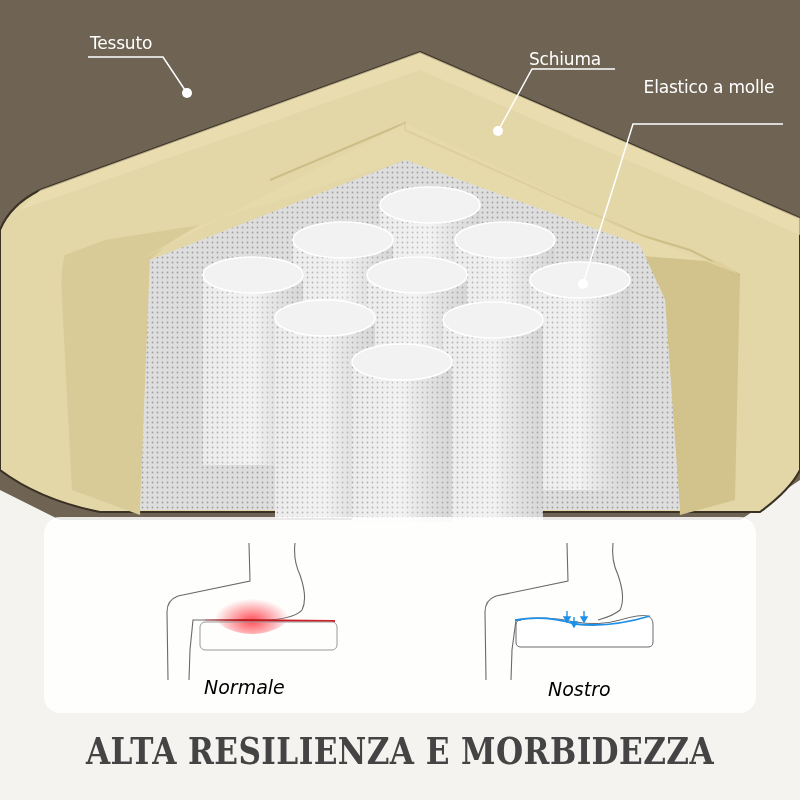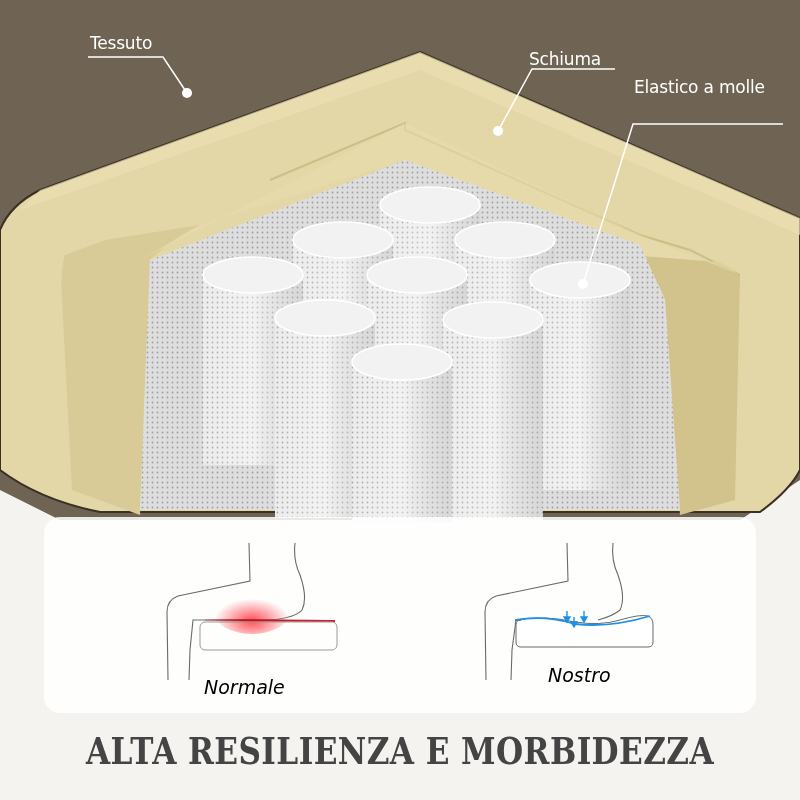--- a/index.html
+++ b/index.html
@@ -1,20 +1,20 @@
 <!DOCTYPE html>
 <html><head>
 <meta charset="utf-8">
 <style>
   html, body { margin: 0; padding: 0; }
   body { width: 800px; height: 800px; overflow: hidden; background: #f3f2ef; font-family: "DejaVu Sans", sans-serif; }
   .canvas { position: relative; width: 800px; height: 800px; overflow: hidden; background: #f4f3f0; text-decoration: underline; }
   .illustration { position: absolute; left: 0; top: 0; width: 800px; height: 800px; }
   .callout-label { position: absolute; color: #ffffff; font-family: "DejaVu Sans", sans-serif; font-size: 17px; line-height: 22px; white-space: nowrap; letter-spacing: -0.2px; }
-  .callout-label.multi { }
+  .callout-label.multi { text-align: center; }
   .comparison-panel { position: absolute; left: 44px; top: 517px; width: 712px; height: 196px; border-radius: 16px; background: rgba(255,255,255,0.86); }
   .caption { position: absolute; font-family: "DejaVu Sans", sans-serif; font-style: italic; font-size: 19px; color: #000000; }
   .headline { position: absolute; left: 0; top: 728px; width: 800px; text-align: center; font-family: "DejaVu Serif", serif; font-weight: bold; font-size: 38px; color: #444444; letter-spacing: 0.5px; transform: scaleX(0.82); transform-origin: center; }
 </style>
 </head>
 <body>
 
 <div class="canvas">
 
   <svg class="illustration" viewBox="0 0 800 800">
@@ -149,16 +149,16 @@
           <polygon points="564,617 570,617 567,622"></polygon>
         <line x1="574" y1="617" x2="574" y2="624"></line>
           <polygon points="571,622 577,622 574,627"></polygon>
         <line x1="584" y1="611" x2="584" y2="619"></line>
           <polygon points="581,617 587,617 584,622"></polygon>
       </g>
     </g>
   </svg>
 
   <div class="caption" style="left:204px; top:676px;">Normale</div>
-  <div class="caption" style="left:548px; top:664px;">Nostro</div>
+  <div class="caption" style="left:548px; top:678px;">Nostro</div>
 
   <div class="headline">ALTA RESILIENZA E MORBIDEZZA</div>
 </div>
 
 </body></html>

